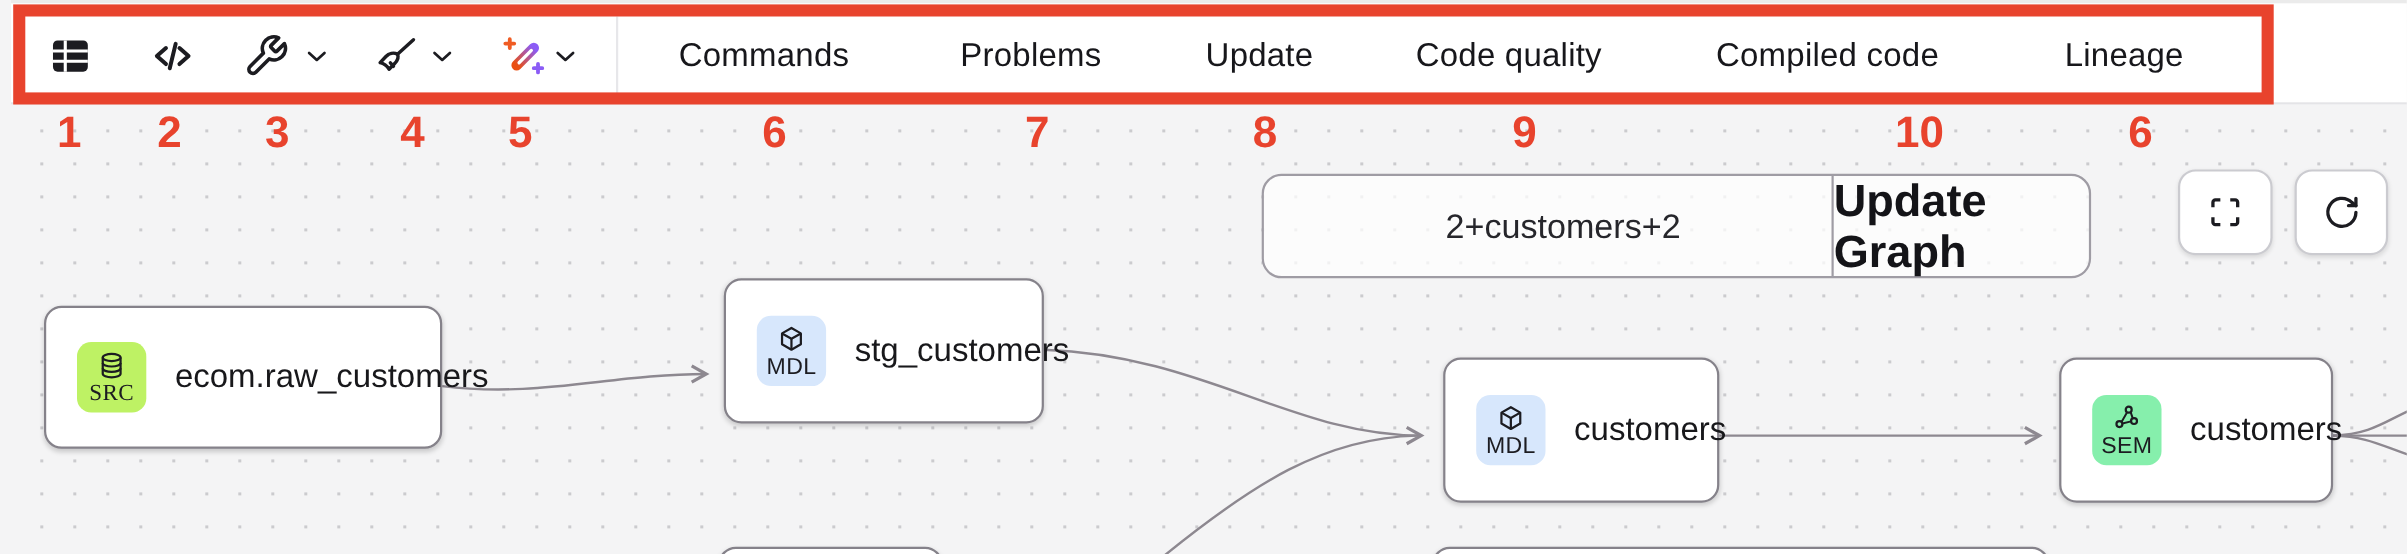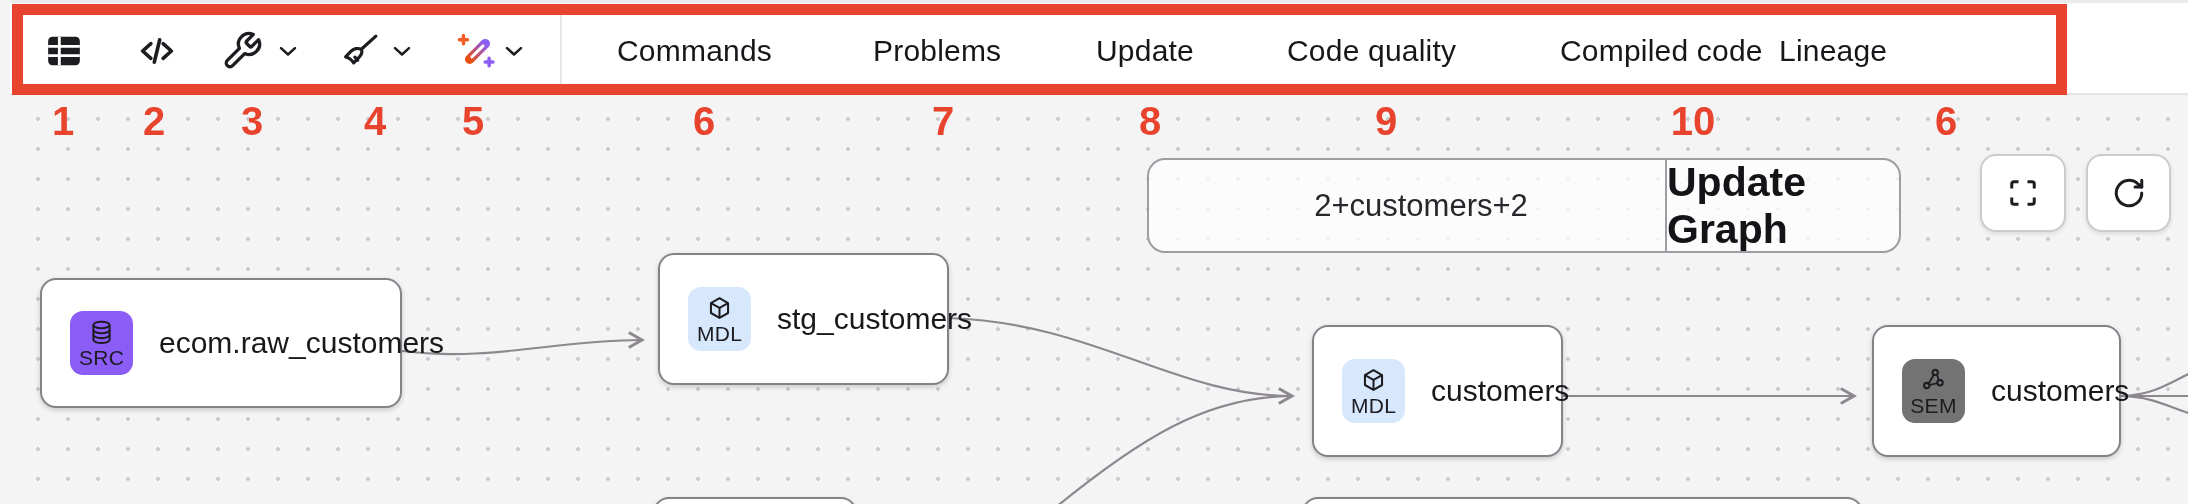--- a/index.html
+++ b/index.html
@@ -27,23 +27,23 @@
             background-color:#f4f4f5;
             background-image:radial-gradient(circle, #cbcbce 1.7px, transparent 1.8px);
             background-size:30px 30px; background-position:13px 9px; }
   svg.edges { position:absolute; left:0; top:0; z-index:1; }
 
   .node { position:absolute; background:#ffffff; border:2px solid #85828a; border-radius:16px;
           box-shadow:0 2px 5px rgba(0,0,0,.18); z-index:2; display:flex; align-items:center; cursor:pointer; }
   .badge { width:63px; height:64px; border-radius:13px; display:flex; flex-direction:column;
            align-items:center; justify-content:center; gap:1px; margin-left:28px; flex:0 0 auto; }
   .badge .btype { font-size:21px; font-weight:500; color:#1c1c21; letter-spacing:.3px; line-height:1; }
-  .badge.src { background:#8b5cf6; }
+  .badge.src { background:#bef264;font-family:Liberation Serif, serif; }
   .badge.mdl { background:#d7e7fc; }
-  .badge.sem { background:#737373; }
+  .badge.sem { background:#86efac; }
   .node .nlabel { font-size:30px; color:#18181b; margin-left:26px; margin-right:30px; white-space:nowrap; }
   .node.partial { z-index:2; }
 
   
   .graph-filter { position:absolute; left:1137px; top:158px; width:754px; height:95px;
                   border:2px solid #9f9ca4; border-radius:18px; background:rgba(255,255,255,.72);
                   display:flex; align-items:stretch; z-index:3; }
   .graph-filter input { flex:1 1 auto; min-width:0; border:none; outline:none; background:transparent;
                   font-family:"Liberation Sans", sans-serif; font-size:31px; color:#26262b; padding-left:28px;text-align:center; }
   .graph-filter .gf-divider { width:2px; background:#9f9ca4; }
@@ -133,37 +133,37 @@
       </div>
     <div class="tab" style="left:1086px;">
         <span>Update</span>
       </div>
     <div class="tab" style="left:1277px;">
         <span>Code quality</span>
       </div>
     <div class="tab" style="left:1550px;">
         <span>Compiled code</span>
       </div>
-    <div class="tab" style="left:1769px;">
+    <div class="tab" style="left:1867px;">
         <span>Lineage</span>
       </div>
   </div>
 
   <div class="red-box"></div>
 
   <span class="marker" style="left:53px;">1</span>
   <span class="marker" style="left:144px;">2</span>
   <span class="marker" style="left:242px;">3</span>
   <span class="marker" style="left:365px;">4</span>
   <span class="marker" style="left:463px;">5</span>
   <span class="marker" style="left:694px;">6</span>
   <span class="marker" style="left:933px;">7</span>
   <span class="marker" style="left:1140px;">8</span>
   <span class="marker" style="left:1376px;">9</span>
-  <span class="marker" style="left:1683px;">10</span>
+  <span class="marker" style="left:1735px;">10</span>
   <span class="marker" style="left:1936px;">6</span>
 
   <div class="canvas">
 
     <svg class="edges" width="2188" height="409" viewBox="0 95 2188 409" fill="none" stroke="#8d8890" stroke-width="2.2">
       <defs>
         <marker id="arrow" viewBox="0 0 12 12" refX="10" refY="6" markerWidth="9" markerHeight="9" orient="auto-start-reverse">
           <path d="M2 1.5 10 6 2 10.5" fill="none" stroke="#8d8890" stroke-width="1.8"></path>
         </marker>
       </defs>

